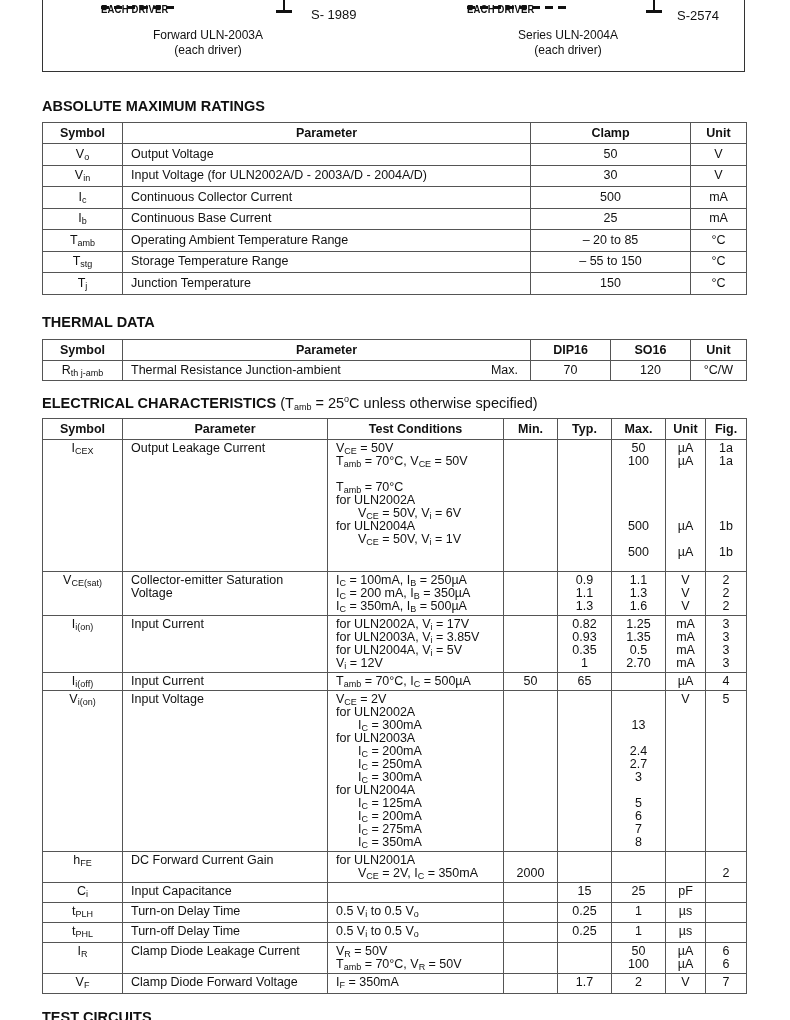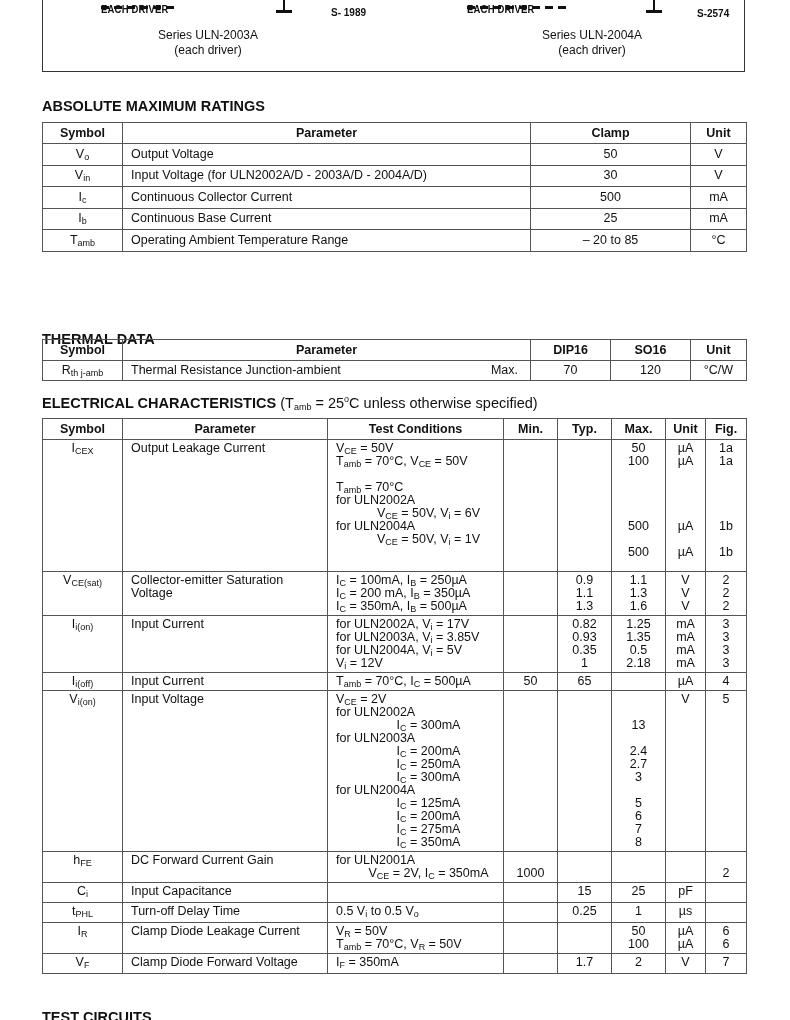--- a/index.html
+++ b/index.html
@@ -1,62 +1,62 @@
 <!DOCTYPE html>
 <html><head>
 <meta charset="utf-8">
 <style>
   html, body { margin:0; padding:0; background:#fff; }
   body { width:790px; height:1020px; position:relative; overflow:hidden;
          font-family:"Liberation Sans", sans-serif; color:#111; font-size:12.5px; }
   .figbox { position:absolute; left:42px; top:-2px; width:703px; height:74px;
             border:1px solid #333; border-top:none; box-sizing:border-box; }
   .drv-label { position:absolute; font-weight:bold; font-size:10px; letter-spacing:0.2px; transform:scaleX(0.95); transform-origin:left; }
-  .sref { position:absolute; font-weight:bold; font-size:10px;margin-left:20px; }
+  .sref { position:absolute; font-weight:normal; font-size:13px; }
   .gnd-stem { position:absolute; width:2px; background:#111; }
   .gnd-bar { position:absolute; height:3px; background:#111; }
   .pins { position:absolute; height:4px; }
   .pins span { display:inline-block; width:8px; height:3px; background:#111; margin-right:5px; }
   .caption { position:absolute; text-align:center; font-size:12px; line-height:15px; }
   h2 { position:absolute; margin:0; font-size:14.5px; font-weight:bold; left:42px; }
   h2 .norm { font-weight:normal; }
   table { position:absolute; left:42px; border-collapse:collapse; table-layout:fixed; }
   td, th { border:1px solid #555; padding:0 4px; font-size:12.5px; vertical-align:top; line-height:13px; }
   th { font-weight:bold; text-align:center; height:20px; vertical-align:middle; }
   td.c { text-align:center; }
   td.l { text-align:left; padding-left:8px; }
   td.sym { text-align:center; }
   sub { font-size:9px; vertical-align:-2px; line-height:0; }
   .t1 td { height:20.5px; vertical-align:middle; }
   .t2 td { height:19px; vertical-align:middle; }
   .t3 td { padding-top:2px; padding-bottom:2px; }
   .line { display:block; white-space:nowrap; }
-  .ind { padding-left:22px;text-align:center; }
+  .ind { padding-left:22px; }
   .gap { display:block; height:13px; }
 </style>
 </head>
 <body>
 
 <div class="figbox">
   <div class="pins" style="left:58px;top:0px;"><span></span><span></span><span></span><span></span><span></span><span></span></div>
   <div class="drv-label" style="left:58px;top:6px;">EACH DRIVER</div>
   <div class="gnd-stem" style="left:240px;top:0;height:12px;"></div>
   <div class="gnd-bar" style="left:233px;top:12px;width:16px;"></div>
   <div class="sref" style="left:268px;top:9px;">S- 1989</div>
   <div class="caption" style="left:80px;top:30px;width:170px;">
-    <div>Series ULN-2003A</div>
+    <div>Forward ULN-2003A</div>
     <div>(each driver)</div>
   </div>
 
   <div class="pins" style="left:424px;top:0px;"><span></span><span></span><span></span><span></span><span></span><span></span><span></span><span></span></div>
   <div class="drv-label" style="left:424px;top:6px;">EACH DRIVER</div>
   <div class="gnd-stem" style="left:610px;top:0;height:12px;"></div>
   <div class="gnd-bar" style="left:603px;top:12px;width:16px;"></div>
   <div class="sref" style="left:634px;top:10px;">S-2574</div>
-  <div class="caption" style="left:464px;top:30px;width:170px;">
+  <div class="caption" style="left:440px;top:30px;width:170px;">
     <div>Series ULN-2004A</div>
     <div>(each driver)</div>
   </div>
 </div>
 
 <h2 style="top:98px;">ABSOLUTE MAXIMUM RATINGS</h2>
 <table class="t1" style="top:122px;width:704px;">
   <colgroup>
       <col style="width:80px">
       <col style="width:408px">
@@ -93,24 +93,36 @@
         <td class="l">Continuous Base Current</td>
         <td class="c">25</td>
         <td class="c">mA</td>
       </tr>
   <tr>
         <td class="sym"><span>T</span><sub>amb</sub></td>
         <td class="l">Operating Ambient Temperature Range</td>
         <td class="c">– 20 to 85</td>
         <td class="c">°C</td>
       </tr>
+  <tr>
+        <td class="sym"><span>T</span><sub>stg</sub></td>
+        <td class="l">Storage Temperature Range</td>
+        <td class="c">– 55 to 150</td>
+        <td class="c">°C</td>
+      </tr>
+  <tr>
+        <td class="sym"><span>T</span><sub>j</sub></td>
+        <td class="l">Junction Temperature</td>
+        <td class="c">150</td>
+        <td class="c">°C</td>
+      </tr>
 </tbody>
   </table>
 
-<h2 style="top:331px;">THERMAL DATA</h2>
+<h2 style="top:314px;">THERMAL DATA</h2>
 <table class="t2" style="top:339px;width:704px;">
   <colgroup>
       <col style="width:80px">
       <col style="width:408px">
       <col style="width:80px">
       <col style="width:80px">
       <col style="width:56px">
     </colgroup>
   <tbody>
       <tr>
@@ -252,21 +264,21 @@
     <td class="c">
           <span class="line">0.82</span>
           <span class="line">0.93</span>
           <span class="line">0.35</span>
           <span class="line">1</span>
         </td>
     <td class="c">
           <span class="line">1.25</span>
           <span class="line">1.35</span>
           <span class="line">0.5</span>
-          <span class="line">2.18</span>
+          <span class="line">2.70</span>
         </td>
     <td class="c">
           <span class="line">mA</span>
           <span class="line">mA</span>
           <span class="line">mA</span>
           <span class="line">mA</span>
         </td>
     <td class="c">
           <span class="line">3</span>
           <span class="line">3</span>
@@ -325,21 +337,21 @@
 
   <tr>
     <td class="sym"><span>h</span><sub>FE</sub></td>
     <td class="l">DC Forward Current Gain</td>
     <td class="l">
       <span class="line">for ULN2001A</span>
       <span class="line ind"><span>V</span><sub>CE</sub><span> = 2V, I</span><sub>C</sub><span> = 350mA</span></span>
     </td>
     <td class="c">
           <span class="gap"></span>
-          <span class="line">1000</span>
+          <span class="line">2000</span>
         </td>
     <td></td>
     <td></td>
     <td></td>
     <td class="c">
           <span class="gap"></span>
           <span class="line">2</span>
         </td>
   </tr>
 
@@ -347,20 +359,30 @@
     <td class="sym"><span>C</span><sub>i</sub></td>
     <td class="l">Input Capacitance</td>
     <td></td>
     <td></td>
     <td class="c">15</td>
     <td class="c">25</td>
     <td class="c">pF</td>
     <td></td>
   </tr>
 
+  <tr style="height:20px;">
+    <td class="sym"><span>t</span><sub>PLH</sub></td>
+    <td class="l">Turn-on Delay Time</td>
+    <td class="l"><span>0.5 V</span><sub>i</sub><span> to 0.5 V</span><sub>o</sub></td>
+    <td></td>
+    <td class="c">0.25</td>
+    <td class="c">1</td>
+    <td class="c">µs</td>
+    <td></td>
+  </tr>
 
   <tr style="height:20px;">
     <td class="sym"><span>t</span><sub>PHL</sub></td>
     <td class="l">Turn-off Delay Time</td>
     <td class="l"><span>0.5 V</span><sub>i</sub><span> to 0.5 V</span><sub>o</sub></td>
     <td></td>
     <td class="c">0.25</td>
     <td class="c">1</td>
     <td class="c">µs</td>
     <td></td>

